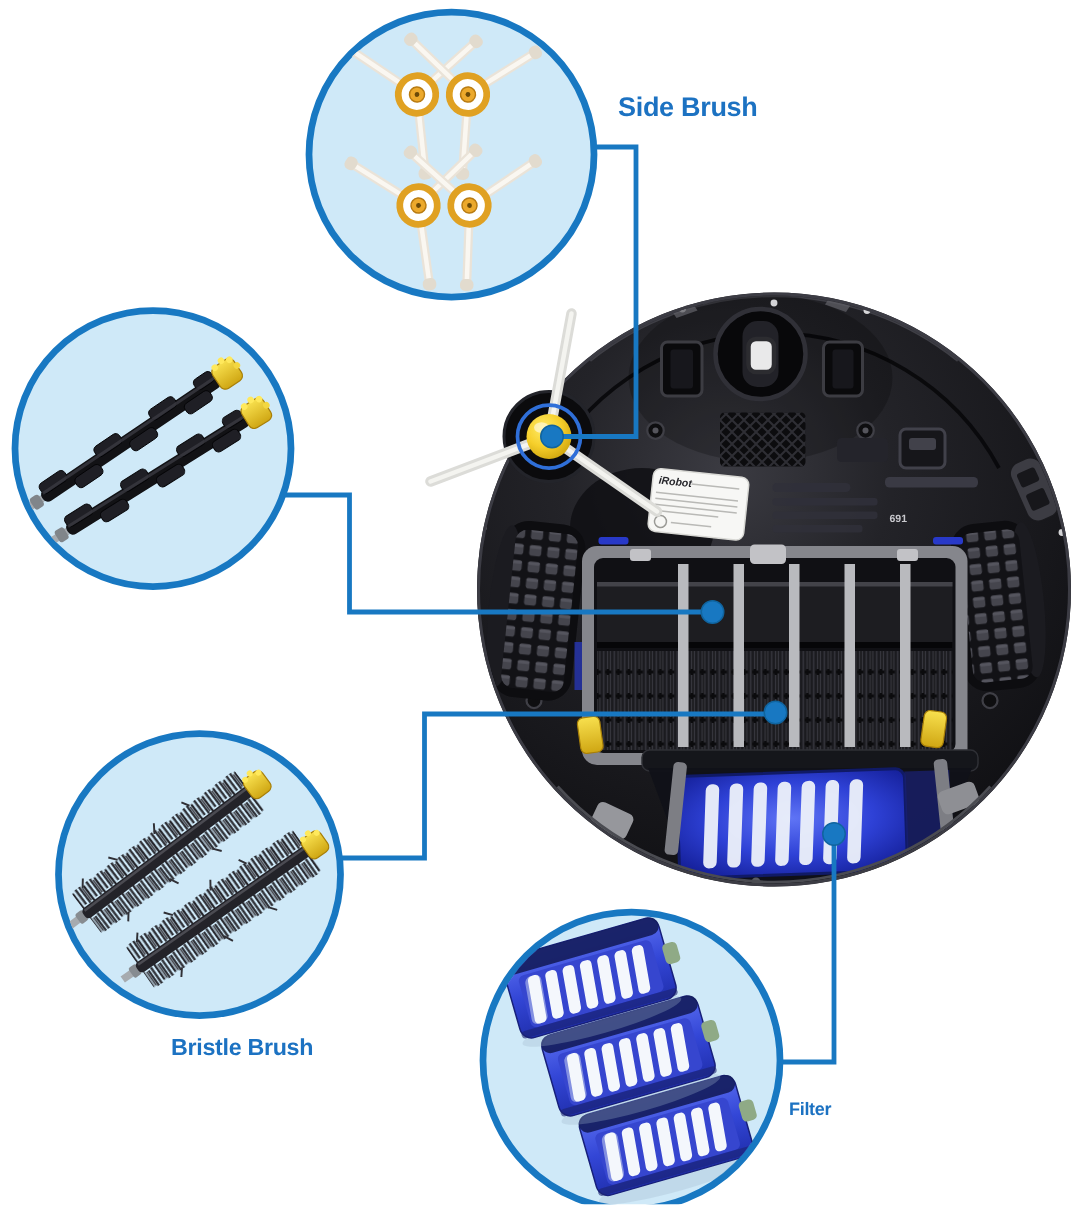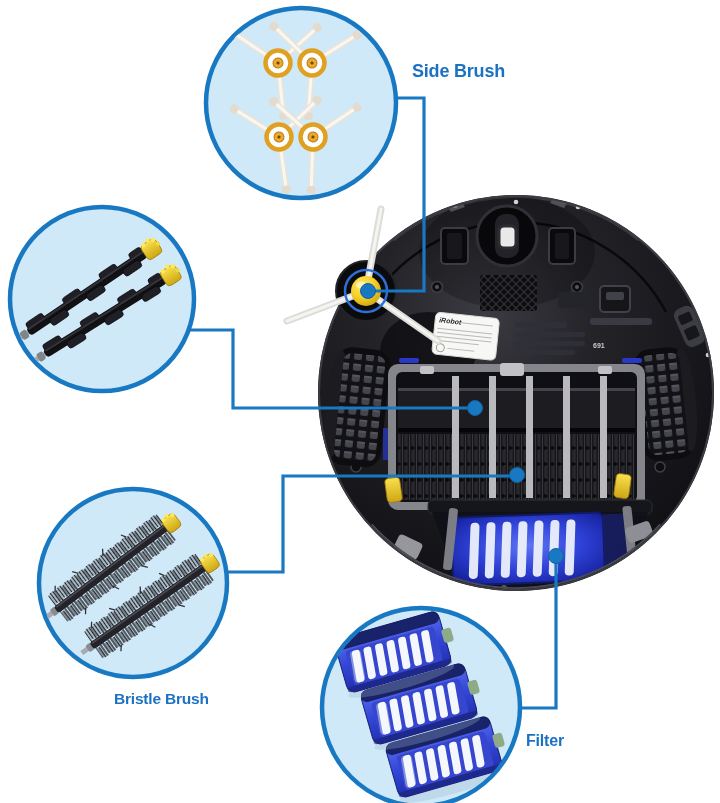--- a/index.html
+++ b/index.html
@@ -376,15 +376,15 @@
   </g>
 
   <circle class="dot" cx="368" cy="291" r="7.5"></circle>
   <circle class="dot" cx="475" cy="408" r="7.5"></circle>
   <circle class="dot" cx="517" cy="475" r="7.5"></circle>
   <circle class="dot" cx="556" cy="556" r="7.5"></circle>
 </svg>
 
 <div class="part-label" style="left:412px;top:61px;font-size:18px;">Side Brush</div>
 <div class="part-label" style="left:90px;top:690px;font-size:15.5px;margin-left:24px;">Bristle Brush</div>
-<div class="part-label" style="left:526px;top:732px;font-size:16px;">Filter</div>
+<div class="part-label" style="left:526px;top:732px;font-size:12px;">Filter</div>
 
 </div>
 
 </body></html>

